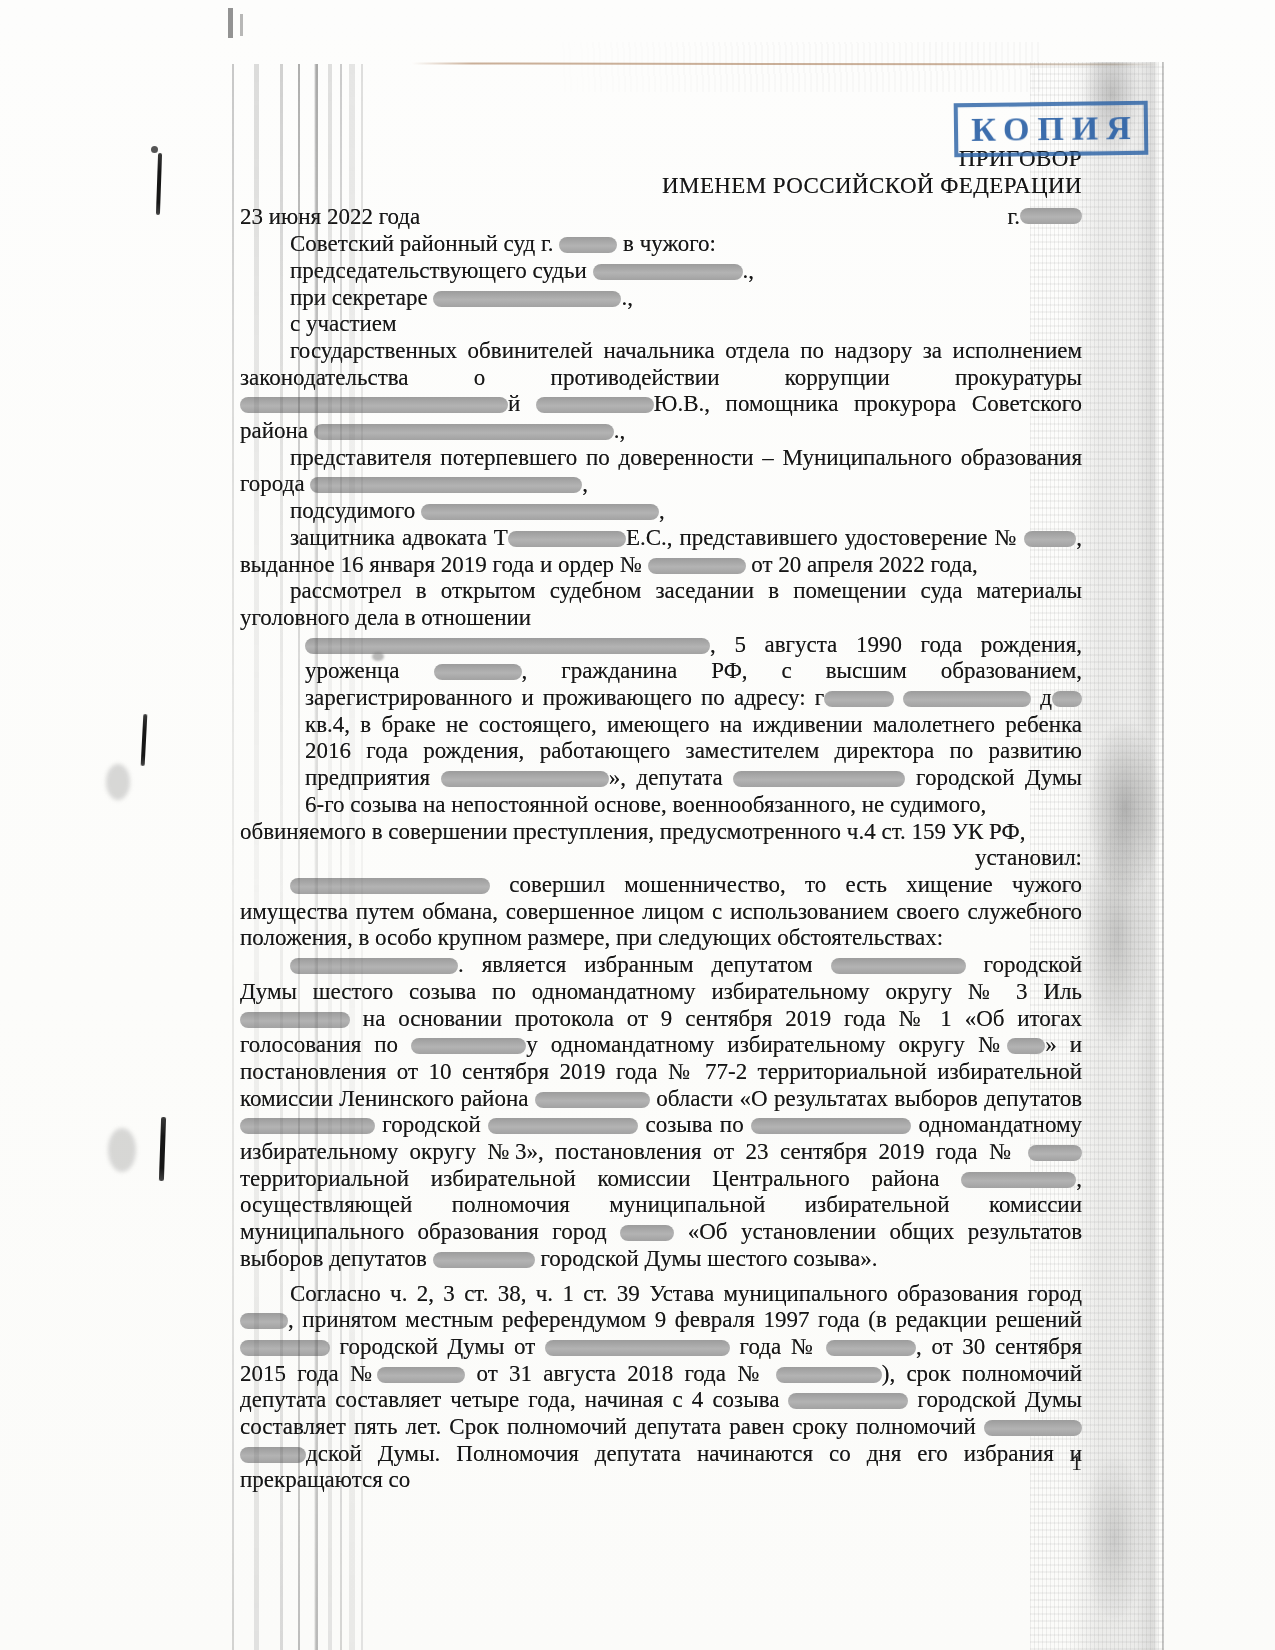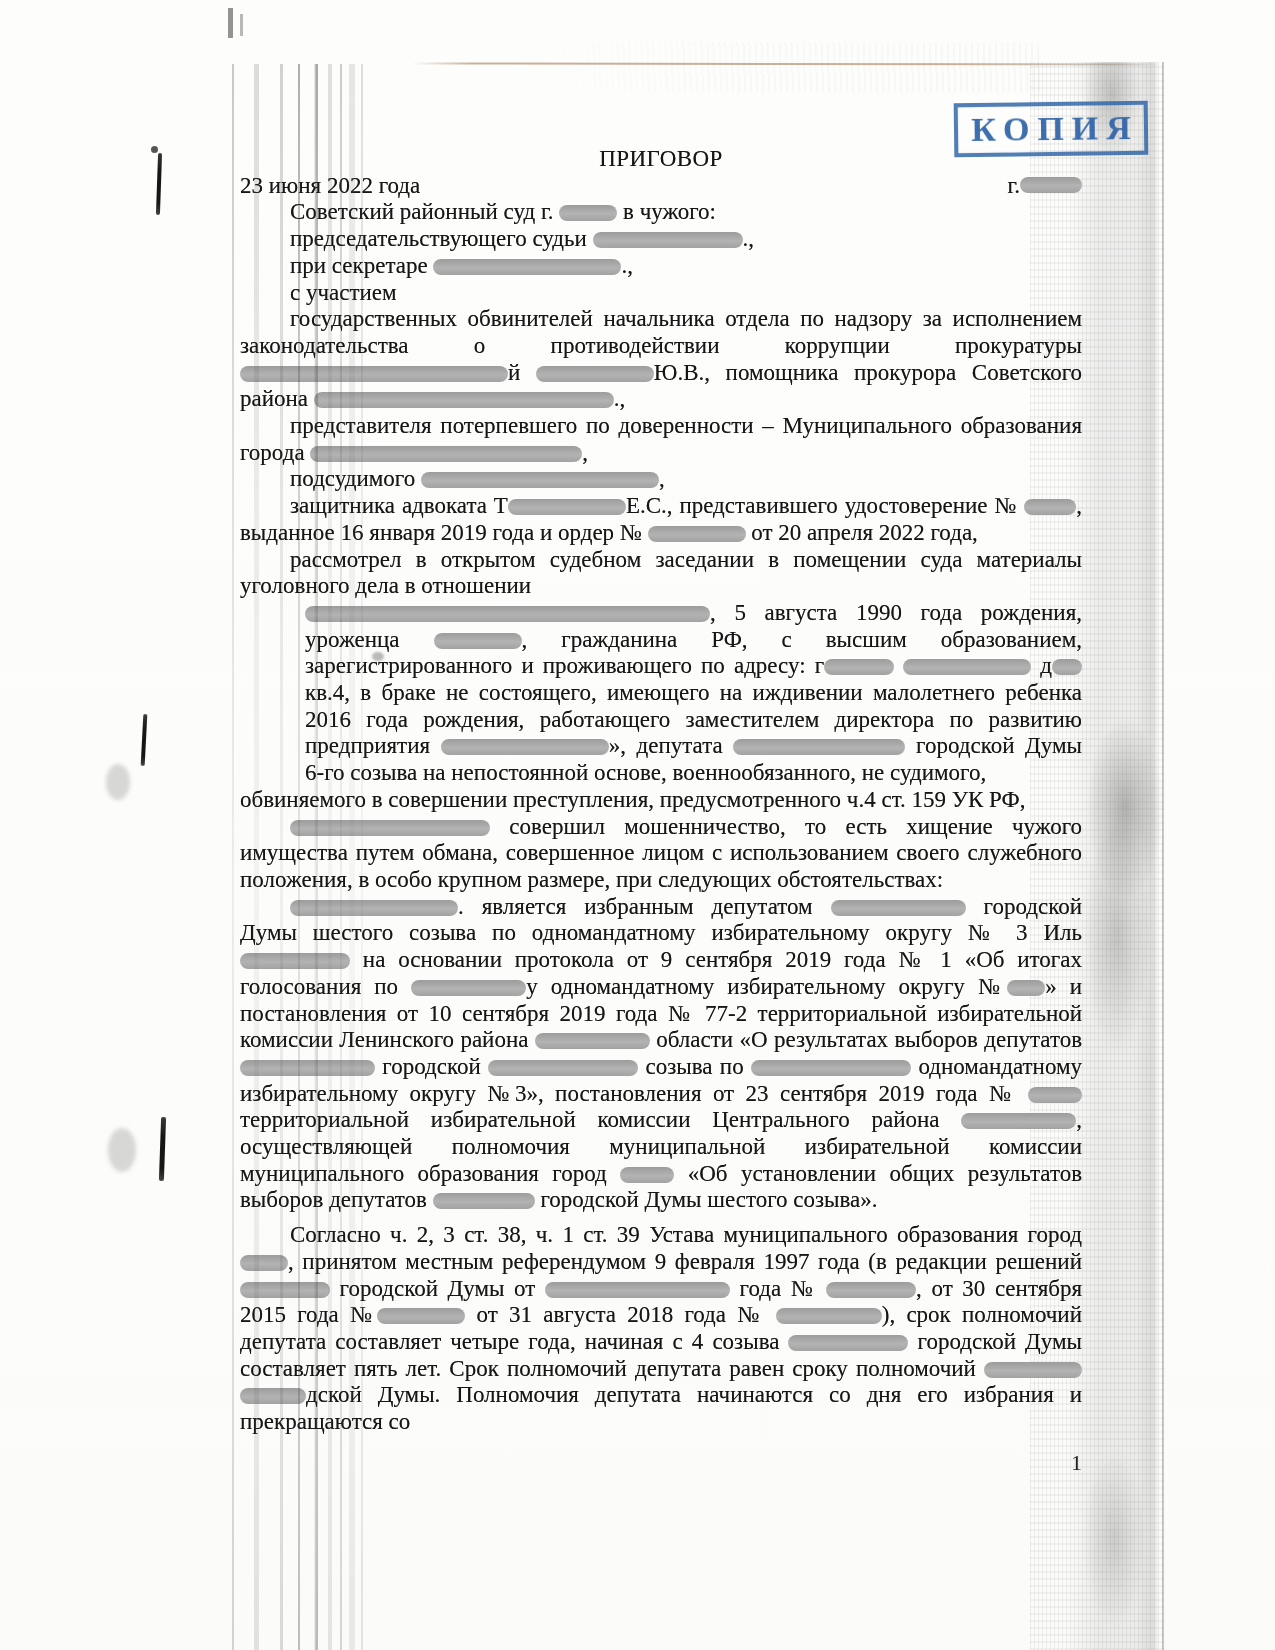--- a/index.html
+++ b/index.html
@@ -16,21 +16,21 @@
   }
   
   .content{
     position:absolute;left:240px;top:146px;width:842px;
     font-size:23px;line-height:26.7px;color:#161616;
     text-align:justify;
     text-shadow:0 0 .6px rgba(25,25,25,.55);
     z-index:2;
   }
   .para{margin:0;padding:0;}
-  .center{text-align:center;}
+  .center{text-align:right;}
   .title{letter-spacing:.4px;}
   .mb4{margin-bottom:5px;}
   .mt{margin-top:8px;}
   .indent{text-indent:50px;}
   .block-indent{margin-left:65px;}
   .flexline{display:flex;align-items:baseline;text-align:left;}
   .gap{flex:1 1 auto;}
   .redaction{
     display:inline-block;height:16px;
     background:linear-gradient(180deg,#9c9c9c,#b3b3b3 55%,#a2a2a2);
@@ -131,37 +131,39 @@
   <div class="artifact corner-speck-1"></div>
   <div class="artifact corner-speck-2"></div>
   <div class="artifact ink-dot"></div>
 
   <div class="stamp" style="border-color: rgba(46, 100, 166, 0.83);">
     <span>КОПИЯ</span>
   </div>
 
   <div class="content">
       <p class="para center title"><span class="txt">ПРИГОВОР</span></p>
+      <p class="para center title mb4"><span class="txt">ИМЕНЕМ РОССИЙСКОЙ ФЕДЕРАЦИИ</span></p>
       <p class="para flexline">
         <span class="txt">23 июня 2022 года</span>
         <span class="gap"></span>
         <span class="txt">г.</span>
         <span class="redaction" style="width: 62px;"></span>
       </p>
       <p class="para indent"><span class="txt">Советский районный суд г. </span><span class="redaction" style="width: 58px;"></span><span class="txt"> в чужого:</span></p>
       <p class="para indent"><span class="txt">председательствующего судьи </span><span class="redaction" style="width: 150px;"></span><span class="txt">.,</span></p>
       <p class="para indent"><span class="txt">при секретаре </span><span class="redaction" style="width: 188px;"></span><span class="txt">.,</span></p>
       <p class="para indent"><span class="txt">с участием</span></p>
       <p class="para indent"><span class="txt">государственных обвинителей начальника отдела по надзору за исполнением законодательства о противодействии коррупции прокуратуры </span><span class="redaction" style="width: 268px;"></span><span class="txt">й </span><span class="redaction" style="width: 118px;"></span><span class="txt">Ю.В., помощника прокурора Советского района </span><span class="redaction" style="width: 300px;"></span><span class="txt">.,</span></p>
       <p class="para indent"><span class="txt">представителя потерпевшего по доверенности – Муниципального образования города </span><span class="redaction" style="width: 272px;"></span><span class="txt">,</span></p>
       <p class="para indent"><span class="txt">подсудимого </span><span class="redaction" style="width: 238px;"></span><span class="txt">,</span></p>
       <p class="para indent"><span class="txt">защитника адвоката Т</span><span class="redaction" style="width: 118px;"></span><span class="txt">Е.С., представившего удостоверение № </span><span class="redaction" style="width: 52px;"></span><span class="txt">, выданное 16 января 2019 года и ордер № </span><span class="redaction" style="width: 98px;"></span><span class="txt"> от 20 апреля 2022 года,</span></p>
       <p class="para indent"><span class="txt">рассмотрел в открытом судебном заседании в помещении суда материалы уголовного дела в отношении</span></p>
       <p class="para block-indent"><span class="redaction" style="width: 405px;"></span><span class="txt">, 5 августа 1990 года рождения, уроженца </span><span class="redaction" style="width: 88px;"></span><span class="txt">, гражданина РФ, с высшим образованием, зарегистрированного и проживающего по адресу: г</span><span class="redaction" style="width: 70px;"></span><span class="txt"> </span><span class="redaction" style="width: 128px;"></span><span class="txt"> д</span><span class="redaction" style="width: 30px;"></span><span class="txt"> кв.4, в браке не состоящего, имеющего на иждивении малолетнего ребенка 2016 года рождения, работающего заместителем директора по развитию предприятия </span><span class="redaction" style="width: 168px;"></span><span class="txt">», депутата </span><span class="redaction" style="width: 172px;"></span><span class="txt"> городской Думы 6-го созыва на непостоянной основе, военнообязанного, не судимого,</span></p>
       <p class="para"><span class="txt">обвиняемого в совершении преступления, предусмотренного ч.4 ст. 159 УК РФ,</span></p>
+      <p class="para center"><span class="txt">установил:</span></p>
       <p class="para indent"><span class="redaction" style="width: 200px;"></span><span class="txt"> совершил мошенничество, то есть хищение чужого имущества путем обмана, совершенное лицом с использованием своего служебного положения, в особо крупном размере, при следующих обстоятельствах:</span></p>
       <p class="para indent"><span class="redaction" style="width: 168px;"></span><span class="txt">. является избранным депутатом </span><span class="redaction" style="width: 135px;"></span><span class="txt"> городской Думы шестого созыва по одномандатному избирательному округу № 3 Иль</span><span class="redaction" style="width: 110px;"></span><span class="txt"> на основании протокола от 9 сентября 2019 года № 1 «Об итогах голосования по </span><span class="redaction" style="width: 115px;"></span><span class="txt">у одномандатному избирательному округу №</span><span class="redaction" style="width: 38px;"></span><span class="txt">» и постановления от 10 сентября 2019 года № 77-2 территориальной избирательной комиссии Ленинского района </span><span class="redaction" style="width: 115px;"></span><span class="txt"> области «О результатах выборов депутатов </span><span class="redaction" style="width: 135px;"></span><span class="txt"> городской </span><span class="redaction" style="width: 150px;"></span><span class="txt"> созыва по </span><span class="redaction" style="width: 160px;"></span><span class="txt"> одномандатному избирательному округу №3», постановления от 23 сентября 2019 года № </span><span class="redaction" style="width: 54px;"></span><span class="txt"> территориальной избирательной комиссии Центрального района </span><span class="redaction" style="width: 115px;"></span><span class="txt">, осуществляющей полномочия муниципальной избирательной комиссии муниципального образования город </span><span class="redaction" style="width: 54px;"></span><span class="txt"> «Об установлении общих результатов выборов депутатов </span><span class="redaction" style="width: 102px;"></span><span class="txt"> городской Думы шестого созыва».</span></p>
       <p class="para indent mt"><span class="txt">Согласно ч. 2, 3 ст. 38, ч. 1 ст. 39 Устава муниципального образования город </span><span class="redaction" style="width: 48px;"></span><span class="txt">, принятом местным референдумом 9 февраля 1997 года (в редакции решений </span><span class="redaction" style="width: 90px;"></span><span class="txt"> городской Думы от </span><span class="redaction" style="width: 185px;"></span><span class="txt"> года № </span><span class="redaction" style="width: 90px;"></span><span class="txt">, от 30 сентября 2015 года №</span><span class="redaction" style="width: 88px;"></span><span class="txt"> от 31 августа 2018 года № </span><span class="redaction" style="width: 106px;"></span><span class="txt">), срок полномочий депутата составляет четыре года, начиная с 4 созыва </span><span class="redaction" style="width: 120px;"></span><span class="txt"> городской Думы составляет пять лет. Срок полномочий депутата равен сроку полномочий </span><span class="redaction" style="width: 98px;"></span><span class="txt"> </span><span class="redaction" style="width: 66px;"></span><span class="txt">дской Думы. Полномочия депутата начинаются со дня его избрания и прекращаются со</span></p>
     </div>
 
   <div class="page-number">1</div>
 
 </div>
 
 </body></html>

